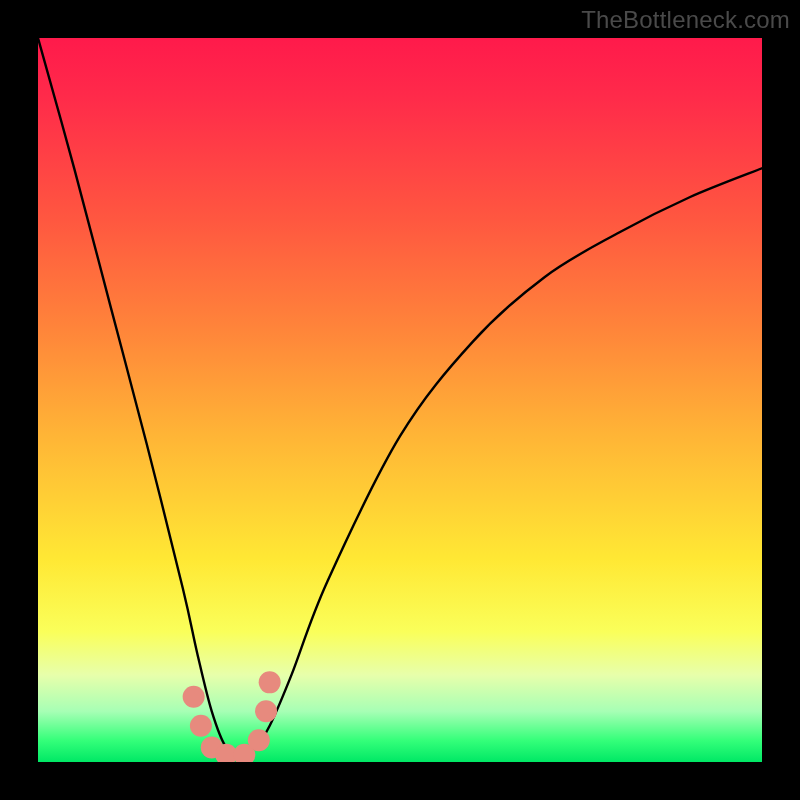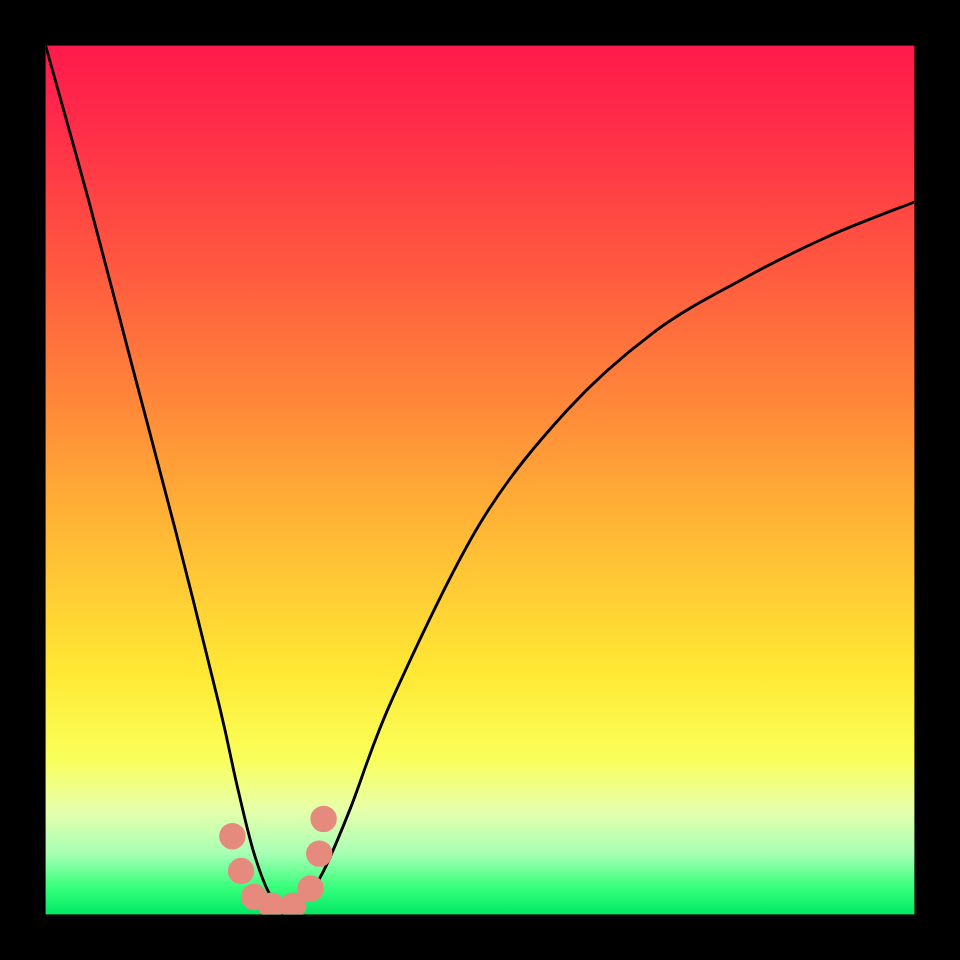--- a/index.html
+++ b/index.html
@@ -52,20 +52,21 @@
     left: 0;
     top: 0;
     width: 724px;
     height: 724px;
   }
 </style>
 </head>
 <body>
 
 <div class="frame">
+  <div class="watermark">TheBottleneck.com</div>
   <div class="plot">
     <svg class="curve" viewBox="0 0 724 724" preserveAspectRatio="none">
       <path id="curve-path" fill="none" stroke="#000000" stroke-width="2.4" stroke-linecap="round" d="M 0,0 C 6.033333333333334,21.72000000000001 24.133333333333333,85.67333333333337 36.2,130.32000000000005 C 48.26666666666667,174.96666666666673 60.33333333333334,222.02666666666667 72.4,267.88 C 84.46666666666667,313.73333333333335 96.53333333333333,358.38 108.6,405.44 C 120.66666666666666,452.5 136.35333333333335,515.2466666666667 144.8,550.24 C 153.24666666666667,585.2333333333333 154.45333333333335,594.8866666666667 159.28,615.4 C 164.10666666666665,635.9133333333333 168.93333333333334,657.6333333333332 173.76,673.3199999999999 C 178.58666666666664,689.0066666666667 183.41333333333333,702.28 188.24,709.52 C 193.0666666666667,716.76 197.89333333333337,716.76 202.72000000000003,716.76 C 207.54666666666668,716.76 212.37333333333333,714.3466666666667 217.2,709.52 C 222.02666666666664,704.6933333333333 225.64666666666668,699.8666666666666 231.68,687.8 C 237.71333333333334,675.7333333333333 243.74666666666664,661.2533333333333 253.39999999999998,637.12 C 263.0533333333333,612.9866666666667 271.5,582.82 289.6,543 C 307.70000000000005,503.18 337.8666666666667,438.02 362,398.2 C 386.1333333333333,358.38 410.26666666666665,330.6266666666667 434.4,304.08000000000004 C 458.5333333333333,277.53333333333336 482.66666666666663,257.02 506.79999999999995,238.91999999999996 C 530.9333333333333,220.81999999999996 555.0666666666667,208.75333333333336 579.2,195.48000000000002 C 603.3333333333334,182.20666666666668 627.4666666666667,170.13999999999996 651.6,159.27999999999997 C 675.7333333333333,148.42 711.9333333333334,135.1466666666667 724,130.32000000000005 "></path>
       <g id="markers">
           <circle cx="155.66" cy="658.84" r="11" fill="#e78a7e"></circle>
           <circle cx="162.9" cy="687.8" r="11" fill="#e78a7e"></circle>
           <circle cx="173.76" cy="709.52" r="11" fill="#e78a7e"></circle>
           <circle cx="188.24" cy="716.76" r="11" fill="#e78a7e"></circle>
           <circle cx="206.33999999999997" cy="716.76" r="11" fill="#e78a7e"></circle>
           <circle cx="220.82" cy="702.28" r="11" fill="#e78a7e"></circle>

